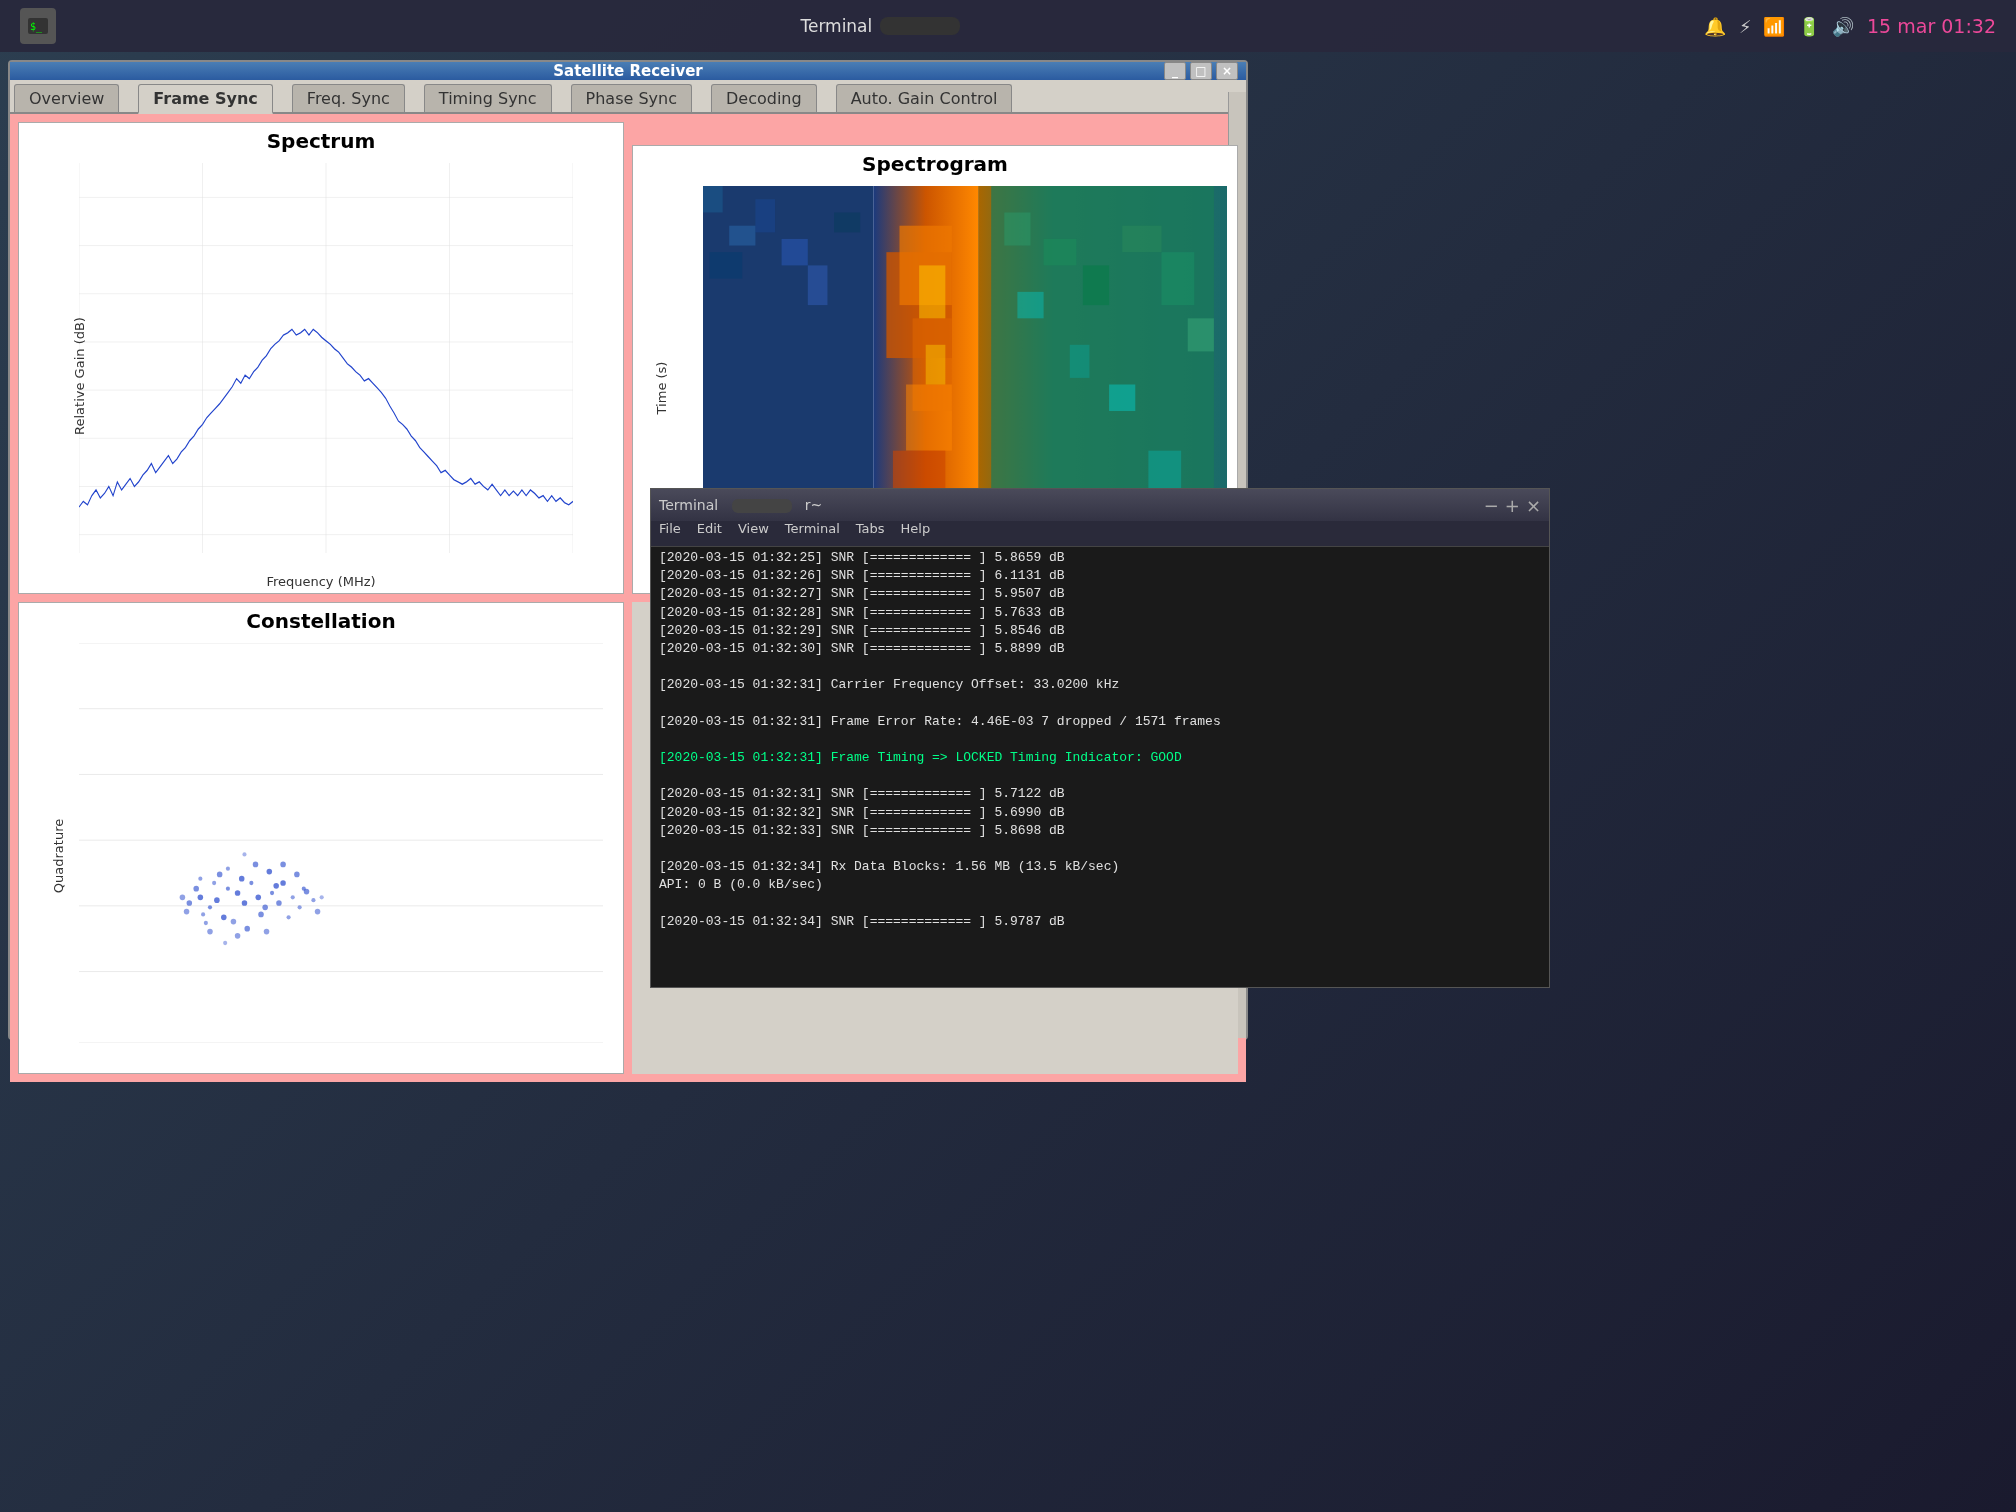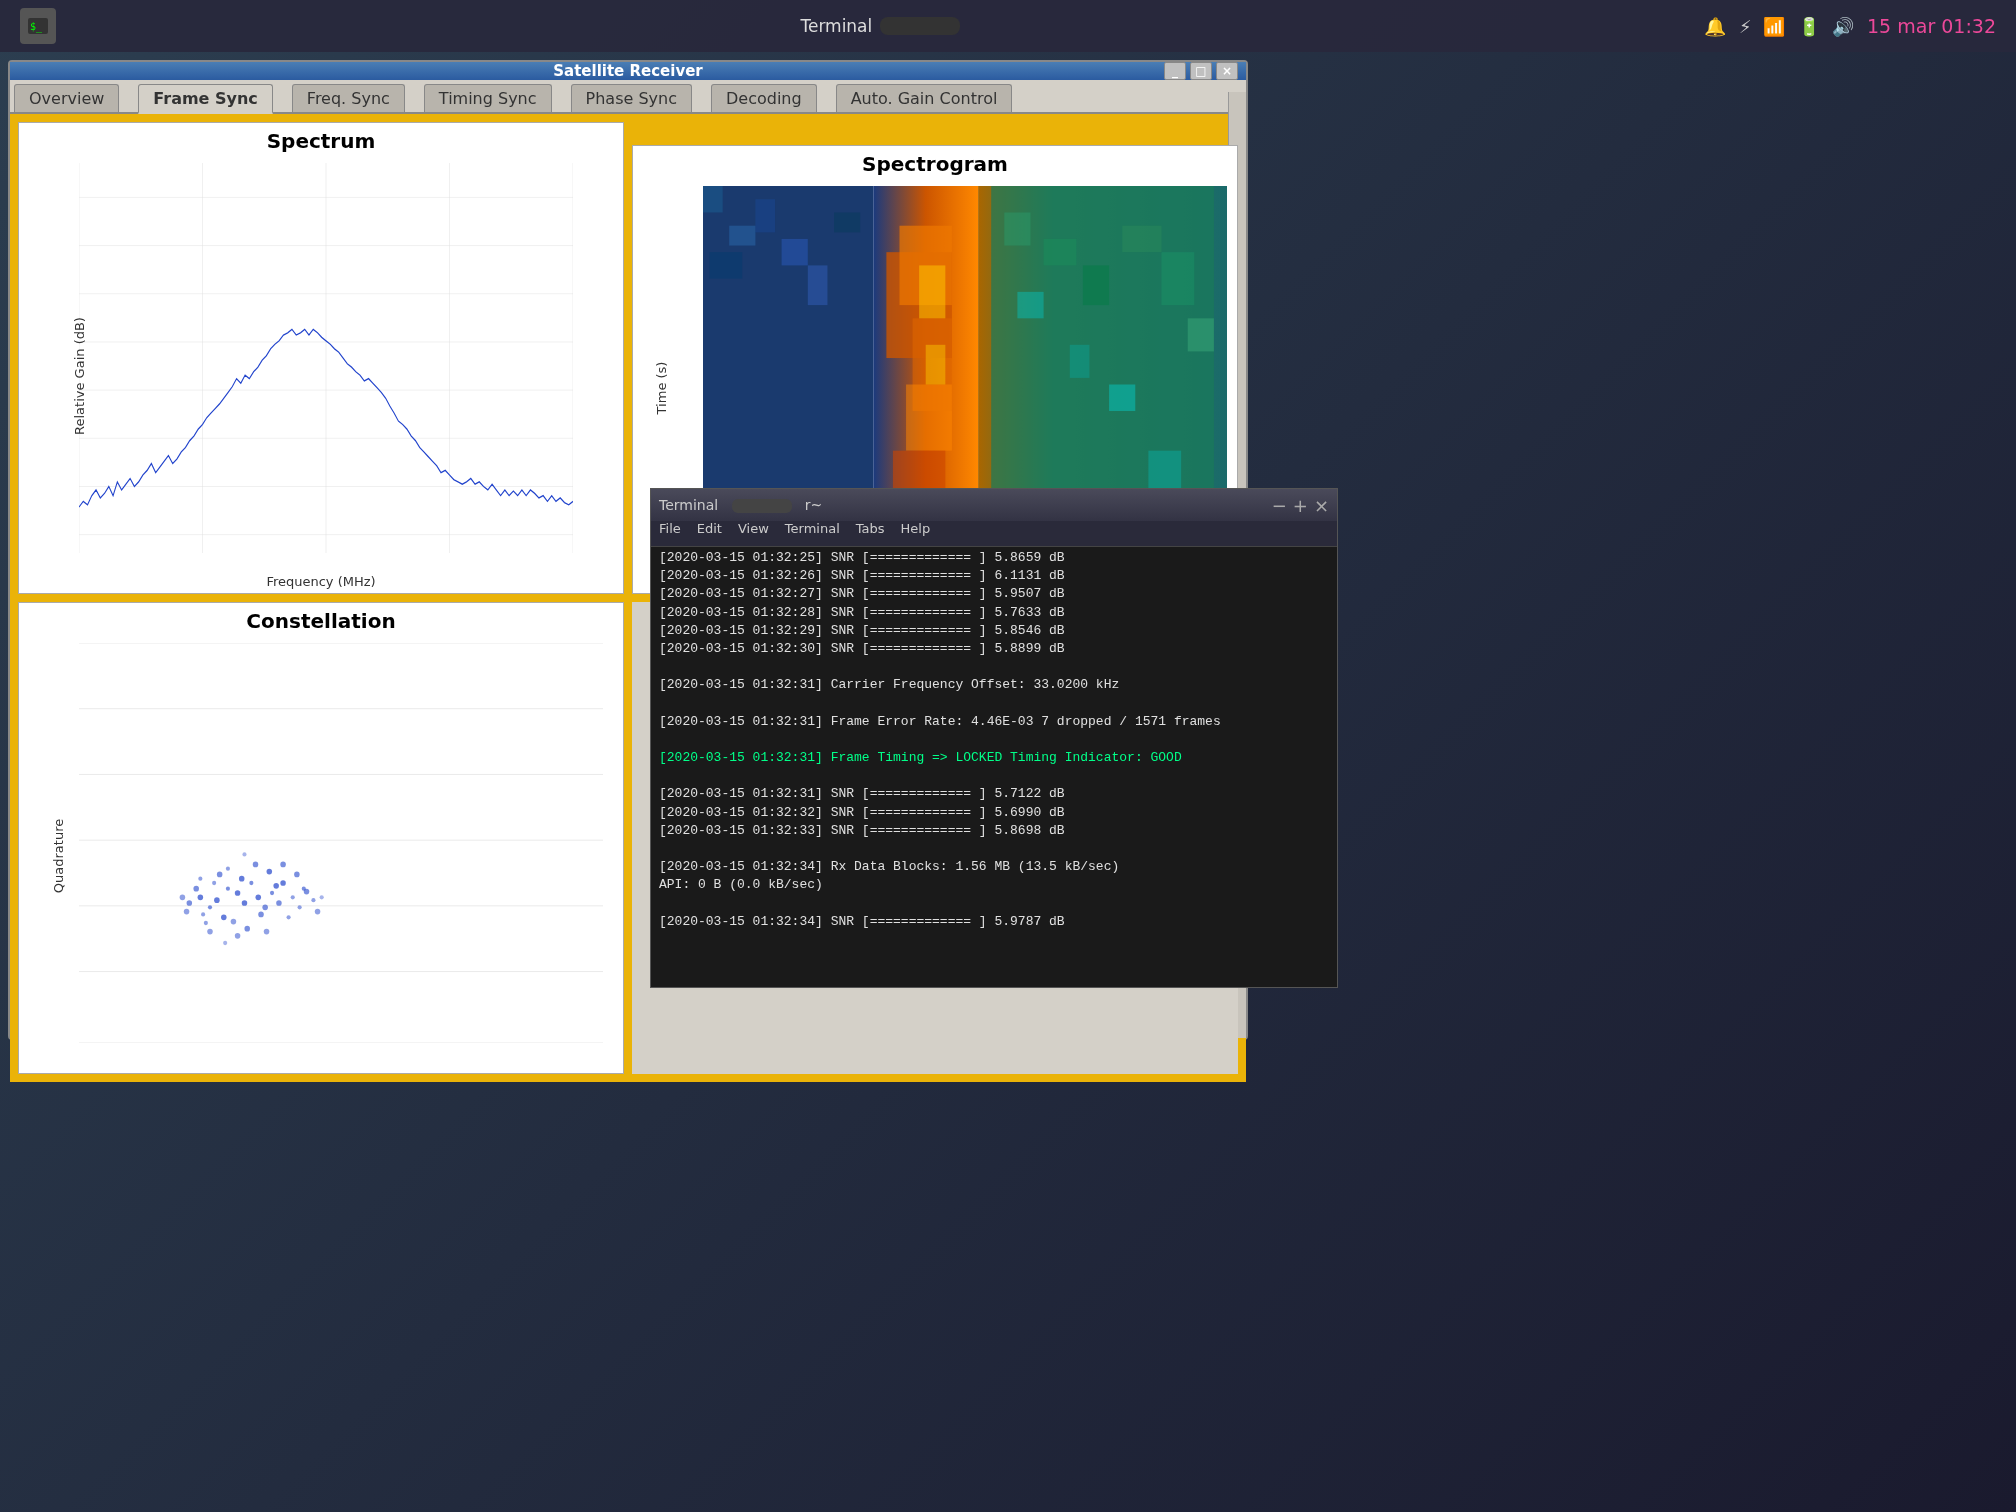--- a/index.html
+++ b/index.html
@@ -101,21 +101,21 @@
     .tab.active {
       background: #d4d0c8;
       border-bottom: 2px solid #d4d0c8;
       font-weight: bold;
       margin-bottom: -2px;
     }
 
     
     .sat-content {
       flex: 1;
-      background: #eab308;
+      background: #fca5a5;
       display: grid;
       grid-template-columns: 1fr 1fr;
       grid-template-rows: 1fr 1fr;
       gap: 8px;
       padding: 8px;
     }
 
     
     .chart-panel {
       background: #fff;
@@ -141,21 +141,21 @@
     .spectrum-svg {
       width: 100%;
       height: 100%;
     }
 
     
     .terminal-window {
       position: absolute;
       top: 488px;
       left: 650px;
-      width: 688px;
+      width: 900px;
       height: 500px;
       background: #1a1a1a;
       border: 1px solid #555;
       display: flex;
       flex-direction: column;
       z-index: 50;
     }
     .terminal-titlebar {
       height: 32px;
       background: linear-gradient(to bottom, #4a4a5a, #333344);

